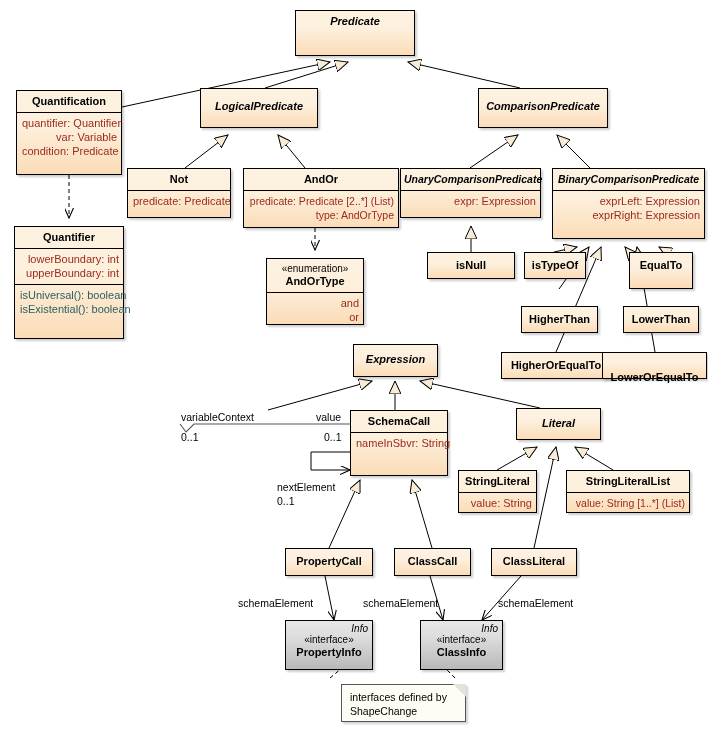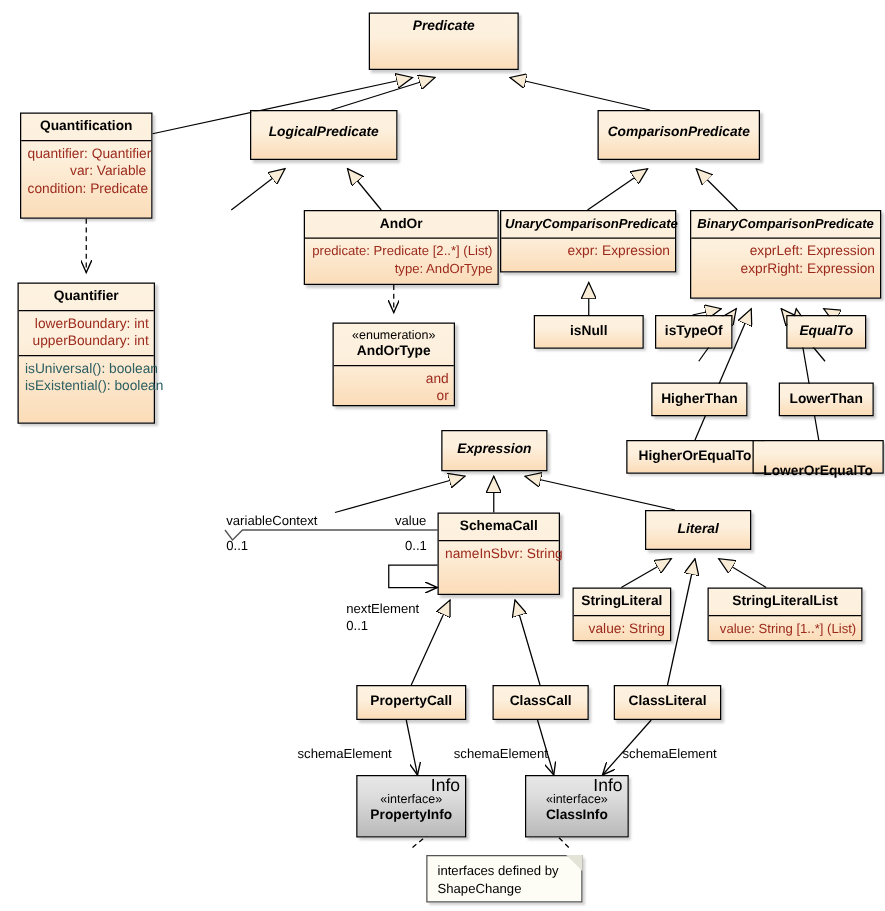--- a/index.html
+++ b/index.html
@@ -52,21 +52,21 @@
     text-align: center;
     font-size: 10px;
     font-weight: normal;
     color: #000;
     line-height: 12px;
   }
   .cls.iface {
     background: linear-gradient(to bottom, #e7e7e7 0%, #dcdcdc 35%, #b9b9b9 100%);
   }
   .cls.iface .tagname {
-    font-size: 14px; text-align: right;
+    font-size: 10px; font-style: italic; text-align: right;
     padding: 2px 4px 0 0; color: #000; line-height: 11px;
   }
   .cls.iface .hdr { padding-top: 2px; }
 
   .note {
     position: absolute;
     box-sizing: border-box;
     border: 1px solid #555;
     background: #fdfdf5;
     font-size: 10.5px;
@@ -202,20 +202,26 @@
   </div>
 
   <div class="cls abstract" style="left:200px; top:88px; width:118px; height:40px;">
     <div class="hdr" style="padding-top:11px;">LogicalPredicate</div>
   </div>
 
   <div class="cls abstract" style="left:478px; top:88px; width:130px; height:40px;">
     <div class="hdr" style="padding-top:11px;">ComparisonPredicate</div>
   </div>
 
+  <div class="cls" style="left:127px; top:168px; width:104px; height:50px;">
+    <div class="hdr">Not</div>
+    <div class="sep attrs">
+      <div>predicate: Predicate</div>
+    </div>
+  </div>
 
   <div class="cls" style="left:243px; top:168px; width:156px; height:60px;">
     <div class="hdr">AndOr</div>
     <div class="sep attrs" style="font-size:10.5px;">
       <div>predicate: Predicate [2..*] (List)</div>
       <div>type: AndOrType</div>
     </div>
   </div>
 
   <div class="cls" style="left:266px; top:258px; width:98px; height:67px;">
@@ -243,21 +249,21 @@
   </div>
 
   <div class="cls" style="left:427px; top:252px; width:88px; height:27px;">
     <div class="hdr" style="padding-top:6px;">isNull</div>
   </div>
 
   <div class="cls" style="left:524px; top:252px; width:62px; height:27px;">
     <div class="hdr" style="padding-top:6px;">isTypeOf</div>
   </div>
 
-  <div class="cls" style="left:629px; top:252px; width:64px; height:27px;font-style:italic;">
+  <div class="cls" style="left:629px; top:252px; width:64px; height:37px;">
     <div class="hdr" style="padding-top:6px;">EqualTo</div>
   </div>
 
   <div class="cls" style="left:521px; top:306px; width:77px; height:27px;">
     <div class="hdr" style="padding-top:6px;">HigherThan</div>
   </div>
 
   <div class="cls" style="left:623px; top:306px; width:76px; height:27px;">
     <div class="hdr" style="padding-top:6px;">LowerThan</div>
   </div>

